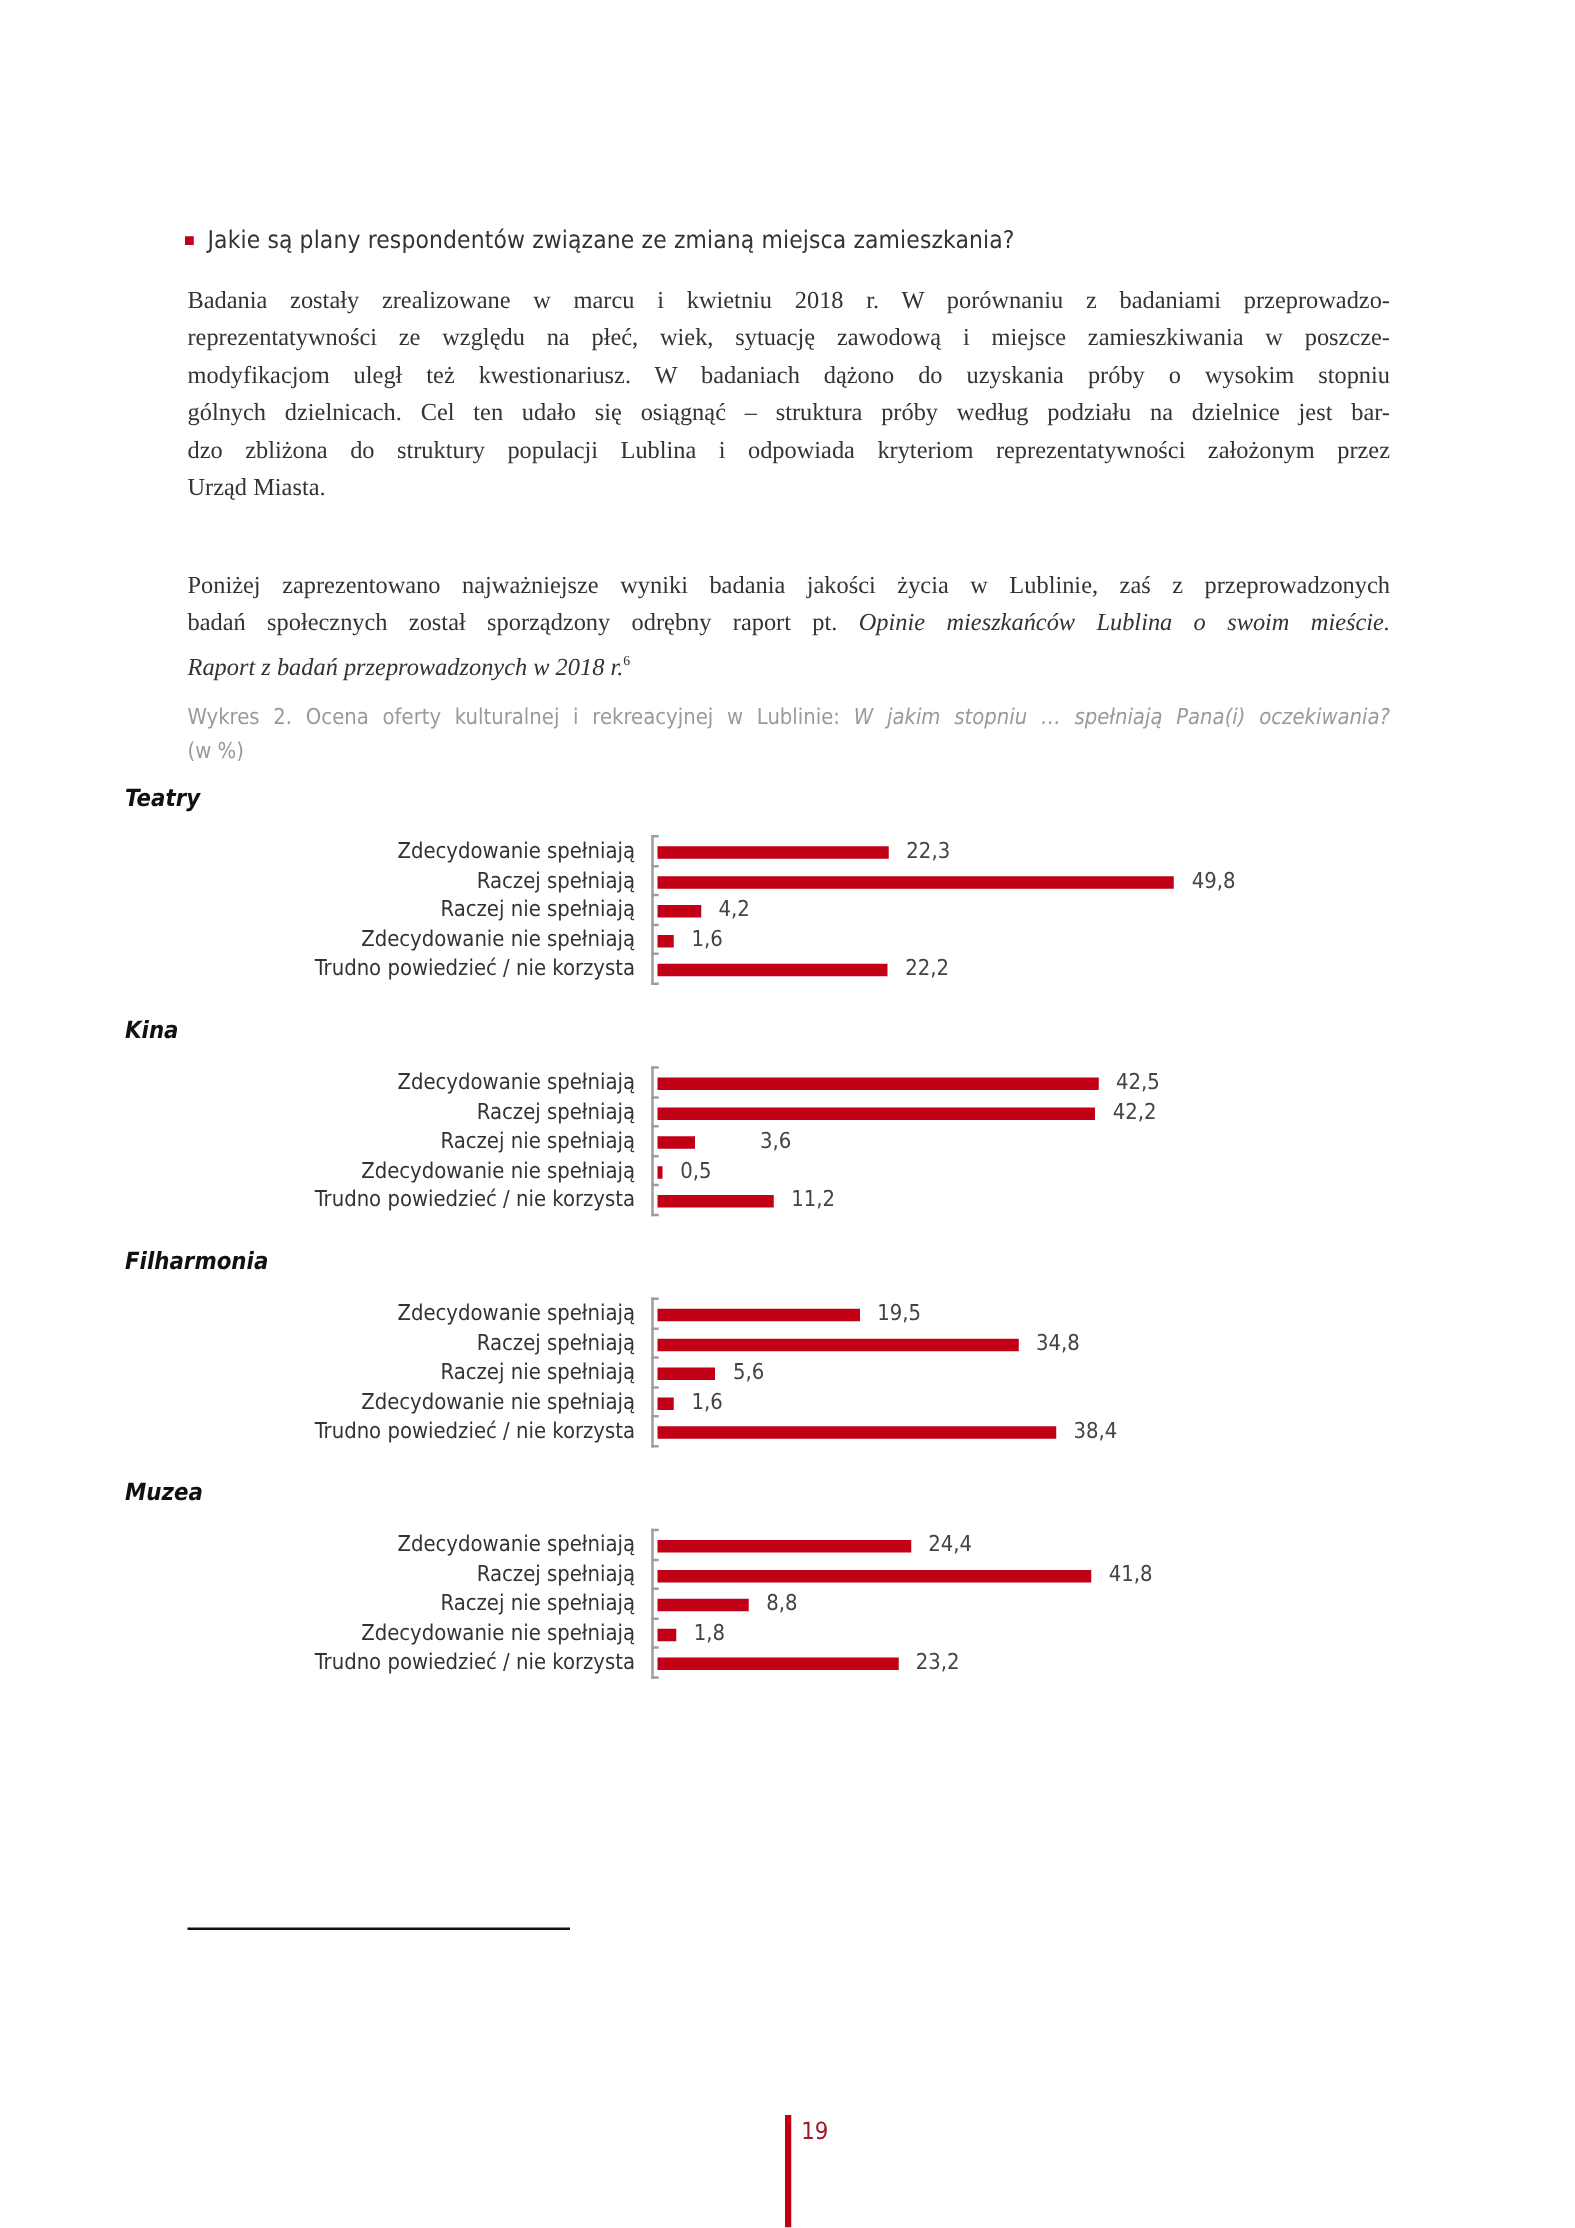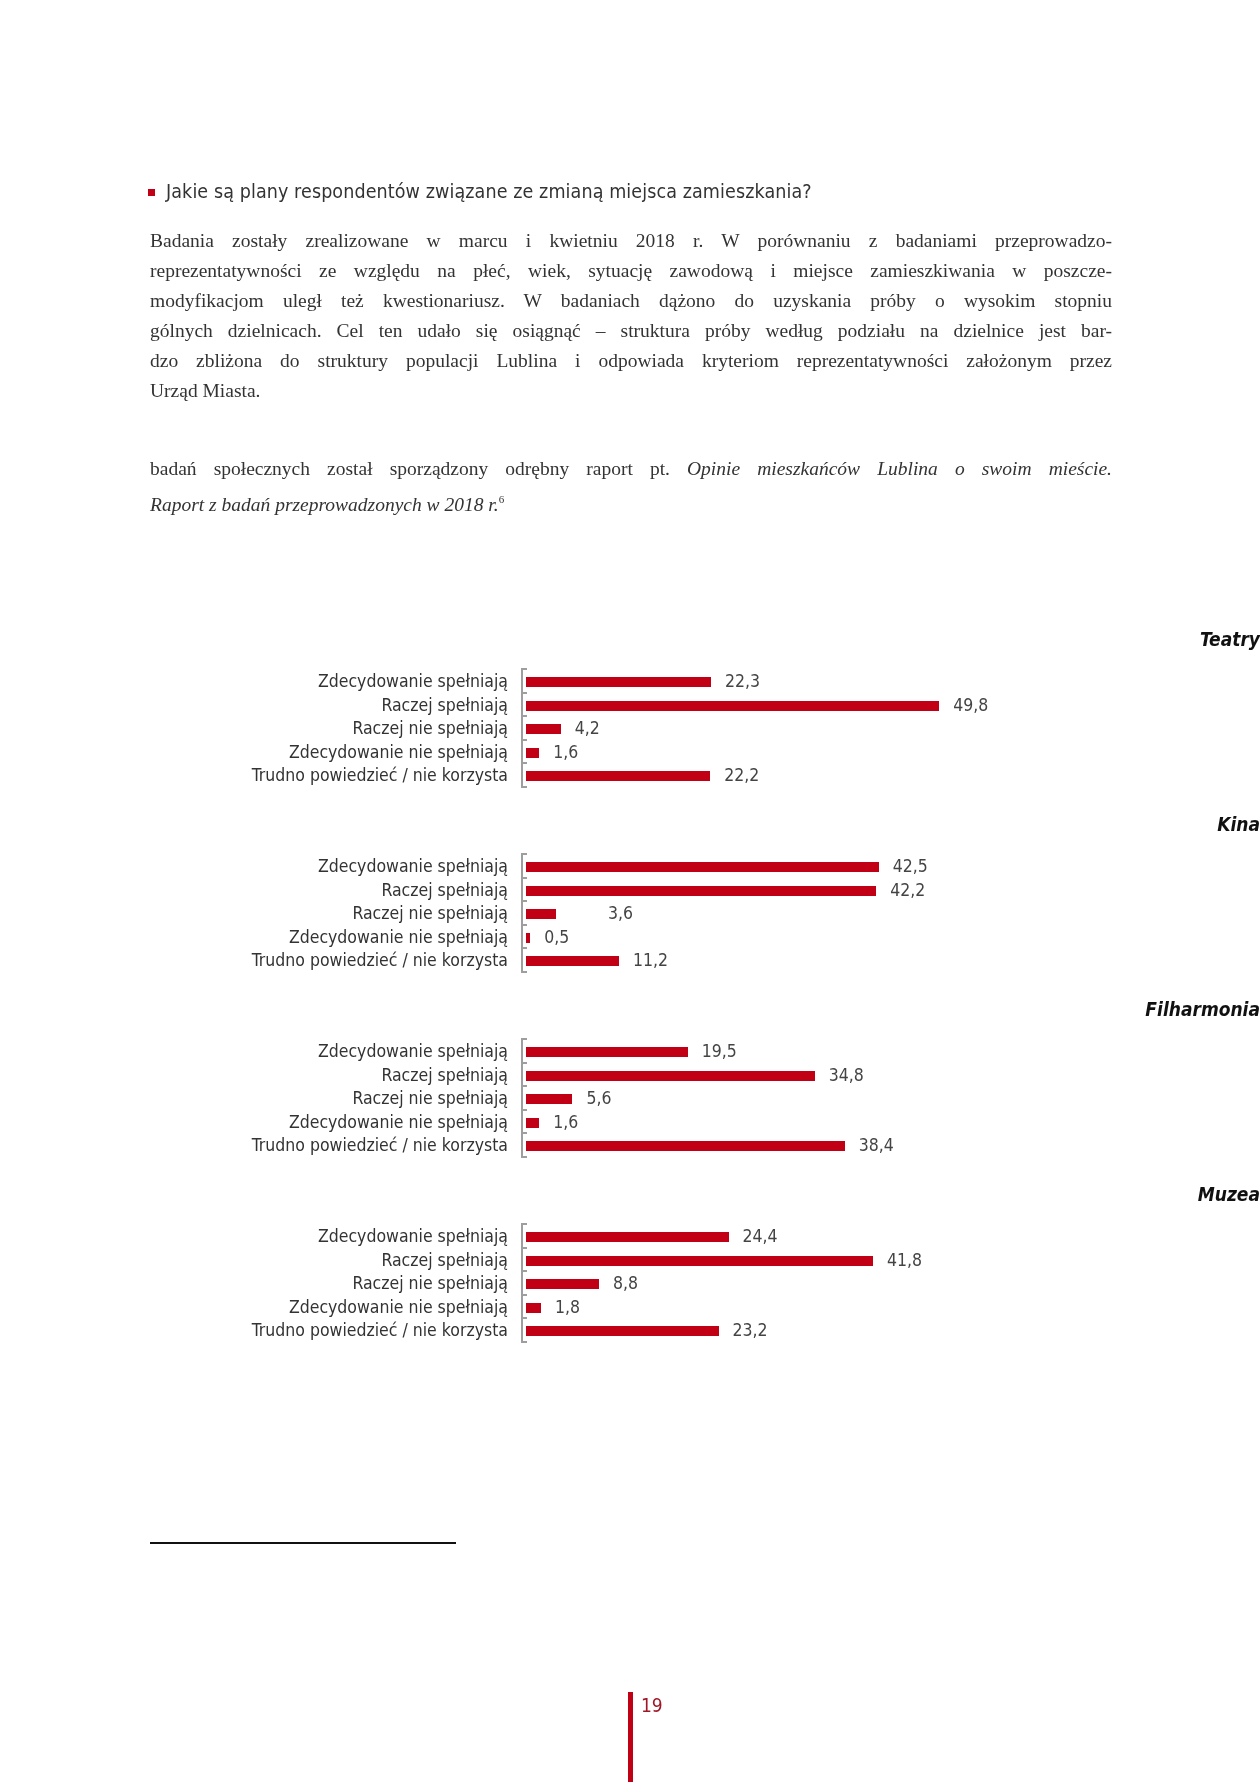--- a/index.html
+++ b/index.html
@@ -16,21 +16,21 @@
   .para1 { top: 226px; }
   .para2 { top: 454px; }
   .it { font-style: italic; }
   sup { font-size: 11px; vertical-align: 8px; }
 
   .caption { position: absolute; left: 150px; top: 561px; width: 962px; font-size: 17.5px; line-height: 27px; color: #9a9a9a; }
   .caption .ln { display: block; white-space: nowrap; text-align-last: justify; }
   .caption .ln.last { text-align-last: left; }
 
   .chart { position: absolute; left: 0; width: 1260px; height: 170px; }
-  .chart-title { position: absolute; left: 0; width: 1260px; text-align: right; padding-left: 100px; top: 0; font-size: 19px; font-weight: bold; font-style: italic; color: #111; }
+  .chart-title { position: absolute; left: 0; width: 1260px; text-align: left; padding-left: 100px; top: 0; font-size: 19px; font-weight: bold; font-style: italic; color: #111; }
   .axis { position: absolute; left: 521px; width: 4px; border-left: 2px solid #9e9e9e; }
   .tick { position: absolute; left: 517px; width: 6px; height: 2px; background: #9e9e9e; }
   .row { position: absolute; left: 0; width: 1260px; height: 23px; }
   .row-label { position: absolute; right: 752px; top: 0; font-size: 17.5px; line-height: 23px; white-space: nowrap; color: #333; }
   .bar { position: absolute; left: 526px; top: 7px; height: 10px; background: #c10016; }
   .val { position: absolute; top: 0; font-size: 17.5px; line-height: 23px; color: #444; white-space: nowrap; }
 
   .fn-rule { position: absolute; left: 150px; top: 1542px; width: 306px; height: 2px; background: #111; }
   .footnote { position: absolute; left: 150px; top: 1553px; width: 940px; font-size: 17.5px; line-height: 24px; }
   .footnote .ln { display: block; white-space: nowrap; text-align-last: justify; }
@@ -52,24 +52,29 @@
   <div class="para para1">
     <span class="ln">Badania zostały zrealizowane w marcu i kwietniu 2018 r. W porównaniu z badaniami przeprowadzo-</span>
     <span class="ln">reprezentatywności ze względu na płeć, wiek, sytuację zawodową i miejsce zamieszkiwania w poszcze-</span>
     <span class="ln">modyfikacjom uległ też kwestionariusz. W badaniach dążono do uzyskania próby o wysokim stopniu</span>
     <span class="ln">gólnych dzielnicach. Cel ten udało się osiągnąć – struktura próby według podziału na dzielnice jest bar-</span>
     <span class="ln">dzo zbliżona do struktury populacji Lublina i odpowiada kryteriom reprezentatywności założonym przez</span>
     <span class="ln last">Urząd Miasta.</span>
   </div>
 
   <div class="para para2">
+    <span class="ln">Poniżej zaprezentowano najważniejsze wyniki badania jakości życia w Lublinie, zaś z przeprowadzonych</span>
     <span class="ln"><span>badań społecznych został sporządzony odrębny raport pt. </span><span class="it">Opinie mieszkańców Lublina o swoim mieście.</span></span>
     <span class="ln last"><span class="it">Raport z badań przeprowadzonych w 2018 r.</span><sup>6</sup></span>
   </div>
 
+  <div class="caption">
+    <span class="ln"><span>Wykres 2. Ocena oferty kulturalnej i rekreacyjnej w Lublinie: </span><span class="it">W jakim stopniu … spełniają Pana(i) oczekiwania?</span></span>
+    <span class="ln last">(w %)</span>
+  </div>
 
   <div id="charts">
       <div class="chart" style="top: 628px;">
         <div class="chart-title">Teatry</div>
         <div class="axis" style="top: 40px; height: 120px;"></div>
         <div class="tick" style="left: 521px; top: 40px;"></div>
         <div class="tick" style="left: 521px; top: 63.6px;"></div>
         <div class="tick" style="left: 521px; top: 87.2px;"></div>
         <div class="tick" style="left: 521px; top: 110.8px;"></div>
         <div class="tick" style="left: 521px; top: 134.4px;"></div>

